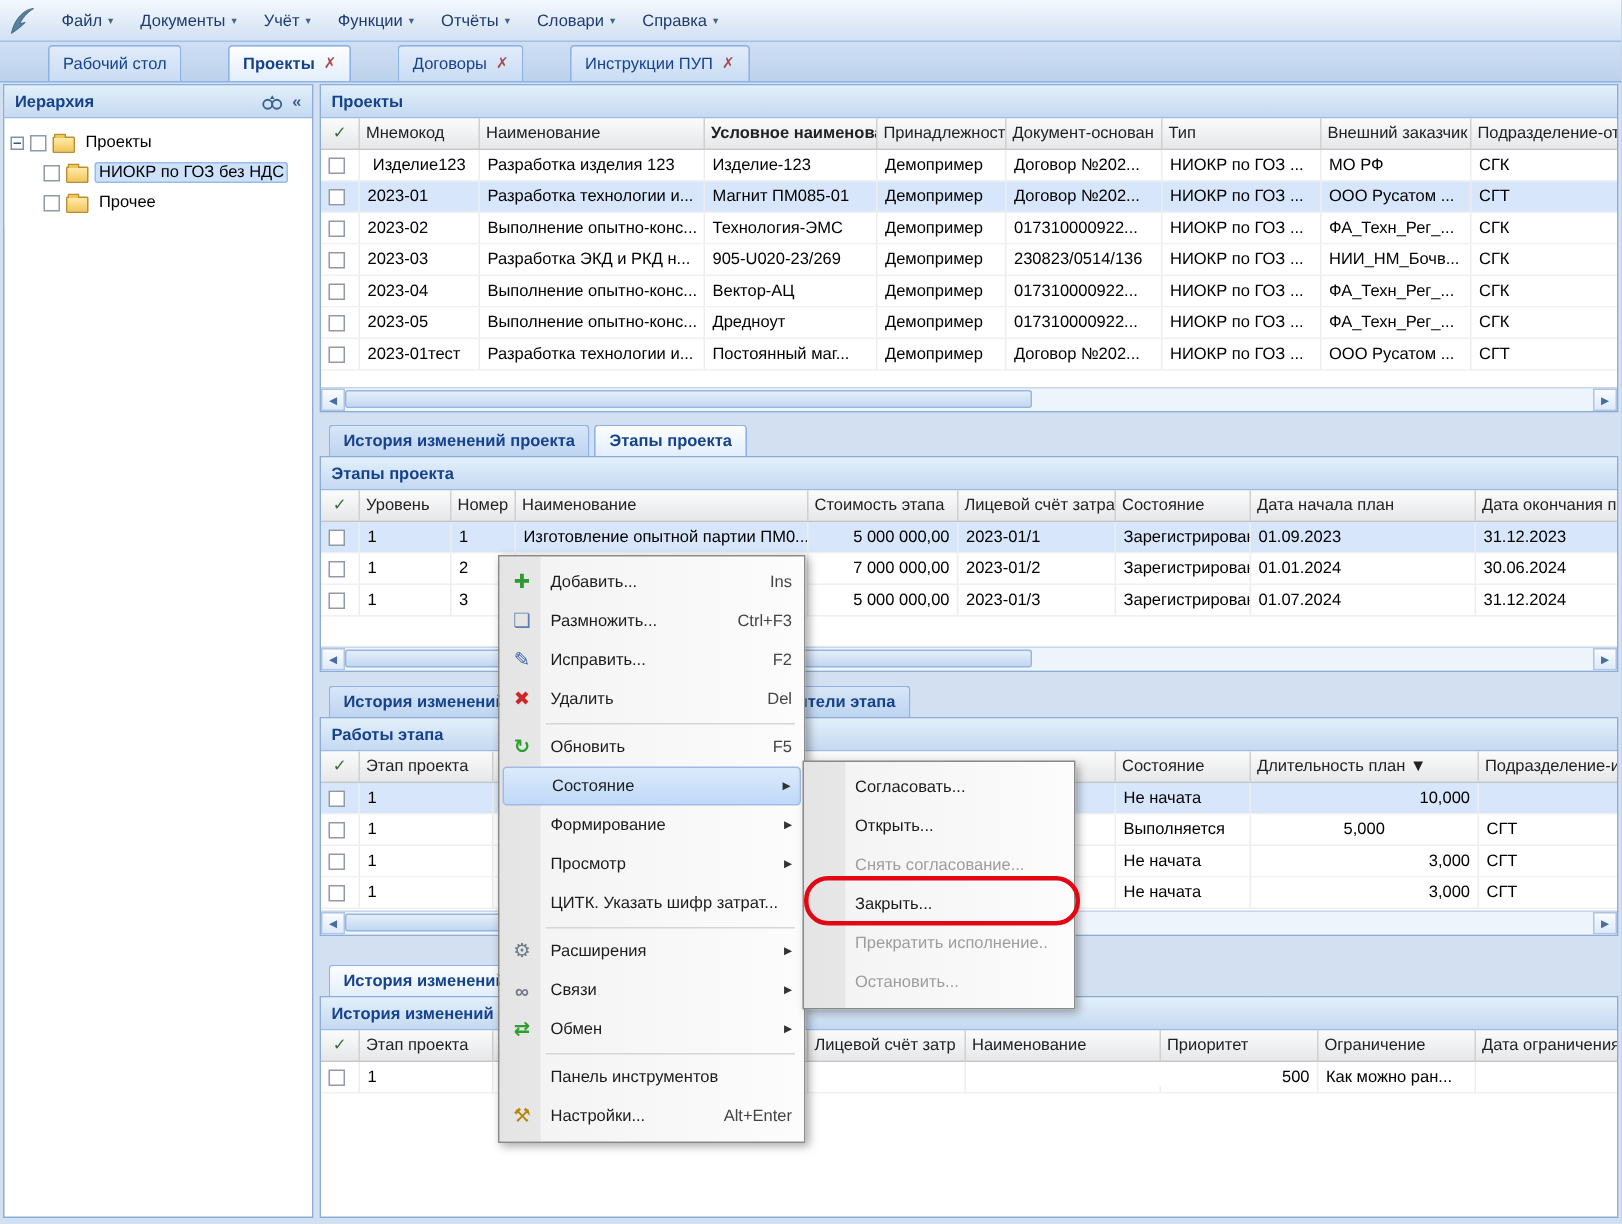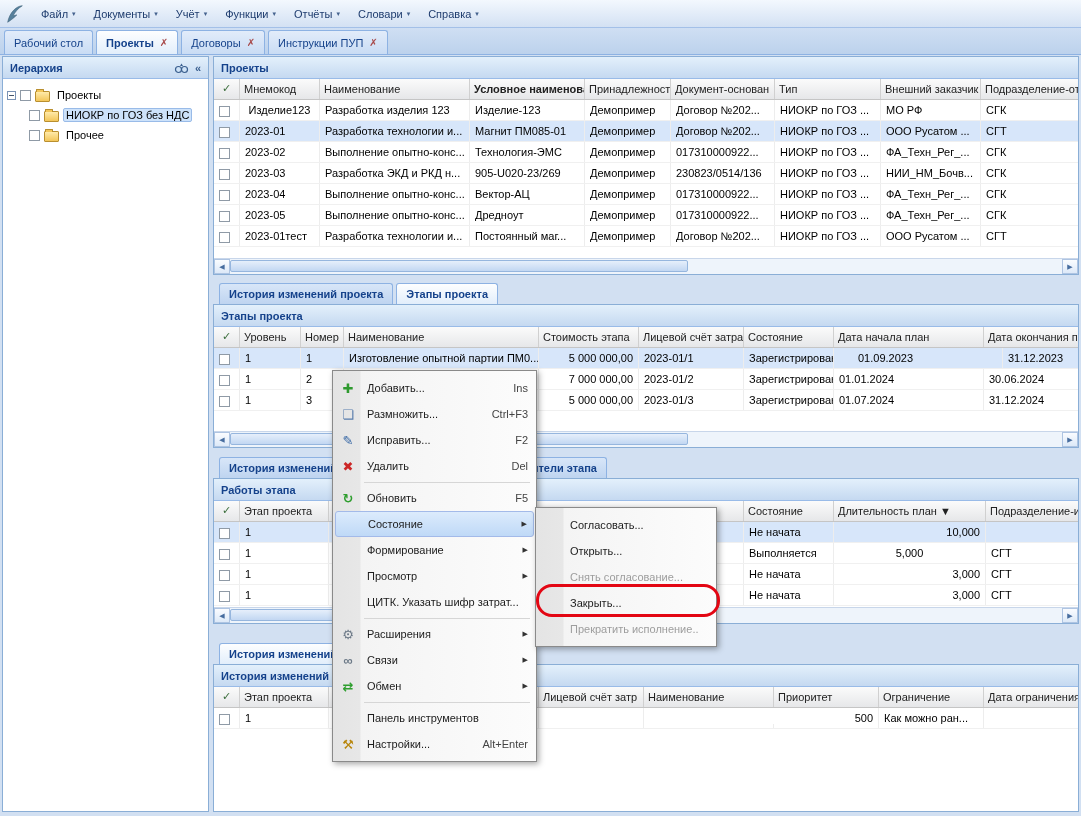--- a/index.html
+++ b/index.html
@@ -12,21 +12,21 @@
     background:linear-gradient(#f3f8fe,#d3e1f3);border-bottom:1px solid #a3c0e8;
     display:flex;align-items:center;padding-left:4px;gap:2px;}
   .logo{width:22px;height:22px;margin-right:4px;flex:none;}
   .mb-item{display:flex;align-items:center;gap:4px;padding:4px 9px;color:#1e3c6e;cursor:default;border-radius:2px;}
   .mb-item .arr{font-size:7px;color:#44628e;}
 
   
   .tabstrip-top{position:absolute;left:0;top:28px;width:100%;height:27px;
     background:linear-gradient(#cfdff3,#bcd2ec);border-bottom:1px solid #8db2e3;
     display:flex;align-items:flex-end;padding-left:4px;gap:3px;}
-  .tabstrip-top .tab{height:24px;}
+  .tabstrip-top .tab{height:24px;margin-left:28px;}
   .tab{display:flex;align-items:center;gap:6px;padding:0 9px;border:1px solid #8db2e3;border-bottom:none;
     border-radius:3px 3px 0 0;background:linear-gradient(#e2ecfa,#c9dcf4);color:#15428b;white-space:nowrap;}
   .tab.active{background:linear-gradient(#fdfeff,#e2eefb);font-weight:bold;}
   .tab .x{color:#a84a4a;font-size:10px;font-weight:bold;line-height:1;}
 
   
   .panel{position:absolute;background:#fff;border:1px solid #8aaed6;overflow:hidden;}
   .panel-hd{height:22px;background:linear-gradient(#e3f0fb,#c5d9f1);border-bottom:1px solid #99bbe8;
     display:flex;align-items:center;padding:7px 7px;color:#15428b;font-weight:bold;}
   .panel-hd .sp{flex:1;}
@@ -309,21 +309,21 @@
           <div class="g-hc" style="width: 98px;">Дата окончания п</div>
         </div>
         <div class="g-row sel">
           <div class="g-c" style="width: 26px;"><span class="cbx"></span></div>
           <div class="g-c" style="width: 61px;">1</div>
           <div class="g-c" style="width: 43px;">1</div>
           <div class="g-c" style="width: 195px;">Изготовление опытной партии ПМ0...</div>
           <div class="g-c" style="width: 100px; text-align: right;">5 000 000,00</div>
           <div class="g-c" style="width: 105px;">2023-01/1</div>
           <div class="g-c" style="width: 90px;">Зарегистрирован</div>
-          <div class="g-c" style="width: 150px; margin-left: 19px;">01.09.2023</div>
+          <div class="g-c" style="width: 150px;">01.09.2023</div>
           <div class="g-c" style="width: 98px;">31.12.2023</div>
         </div>
         <div class="g-row">
           <div class="g-c" style="width: 26px;"><span class="cbx"></span></div>
           <div class="g-c" style="width: 61px;">1</div>
           <div class="g-c" style="width: 43px;">2</div>
           <div class="g-c" style="width: 195px;"></div>
           <div class="g-c" style="width: 100px; text-align: right;">7 000 000,00</div>
           <div class="g-c" style="width: 105px;">2023-01/2</div>
           <div class="g-c" style="width: 90px;">Зарегистрирован</div>
@@ -551,17 +551,22 @@
       <div class="m-item">
         <span class="m-ico "></span>
         <span class="m-lbl">Закрыть...</span>
         <span class="m-sc"></span>
       </div>
       <div class="m-item dis">
         <span class="m-ico "></span>
         <span class="m-lbl">Прекратить исполнение...</span>
         <span class="m-sc"></span>
       </div>
+      <div class="m-item dis">
+        <span class="m-ico "></span>
+        <span class="m-lbl">Остановить...</span>
+        <span class="m-sc"></span>
+      </div>
     </div>
 
   <div class="annotation" style="left:536px;top:584px;width:184px;height:33px;"></div>
 
 </div>
 
 </body></html>

